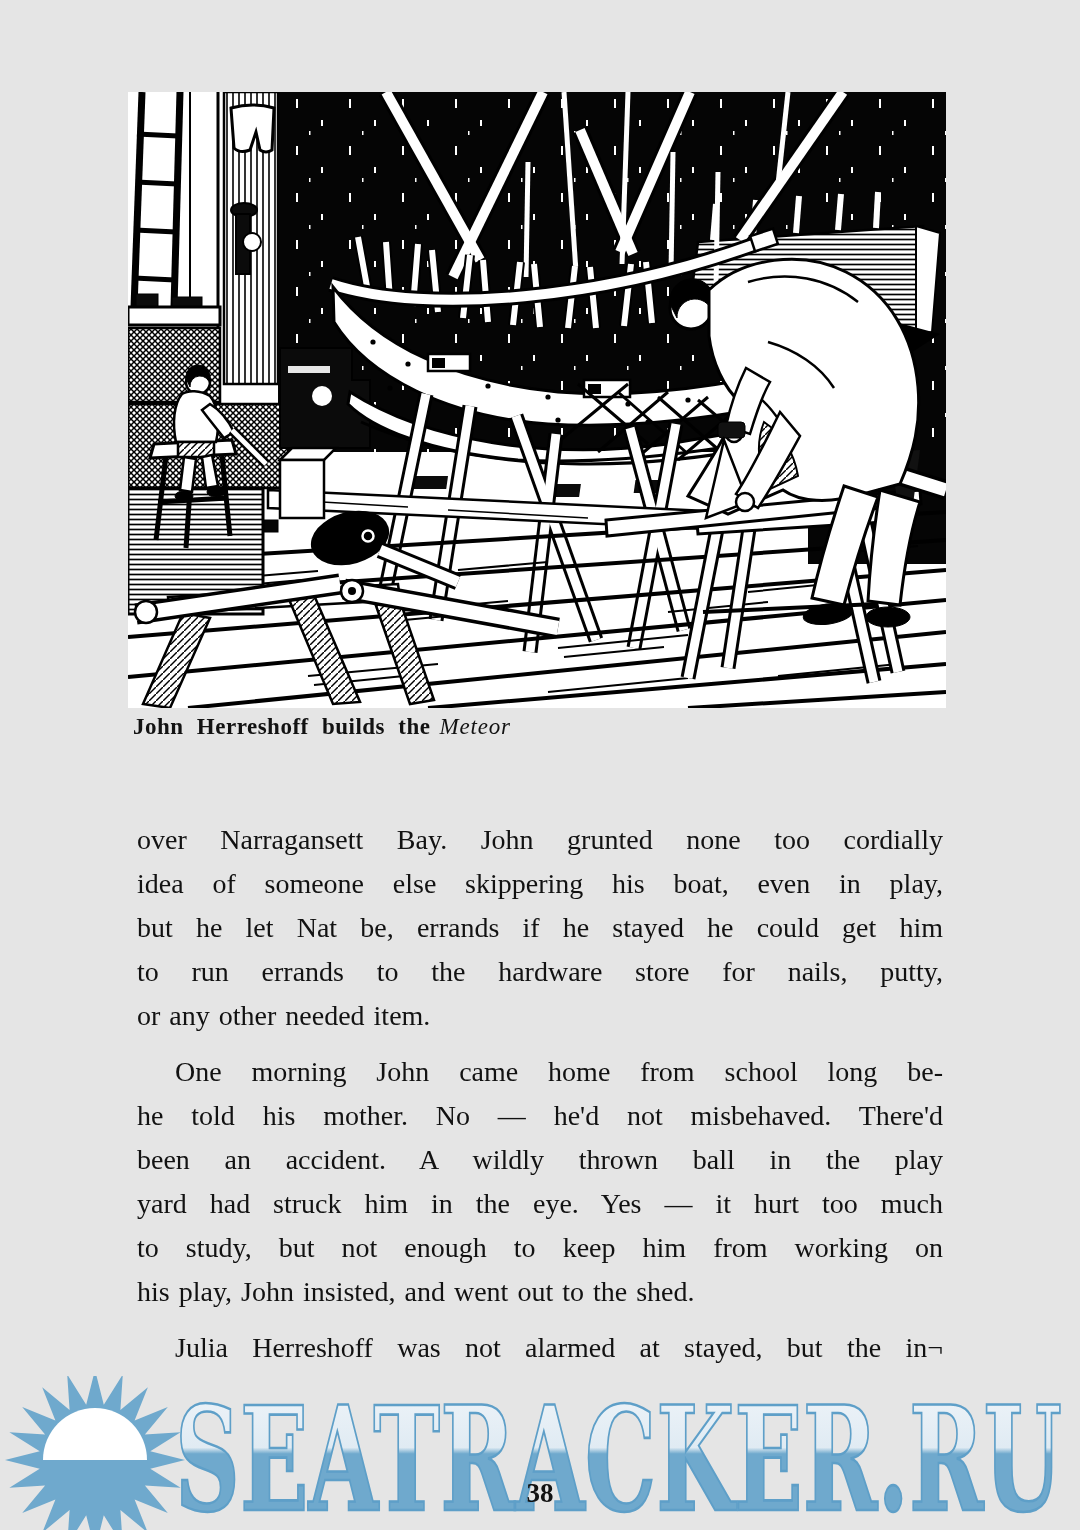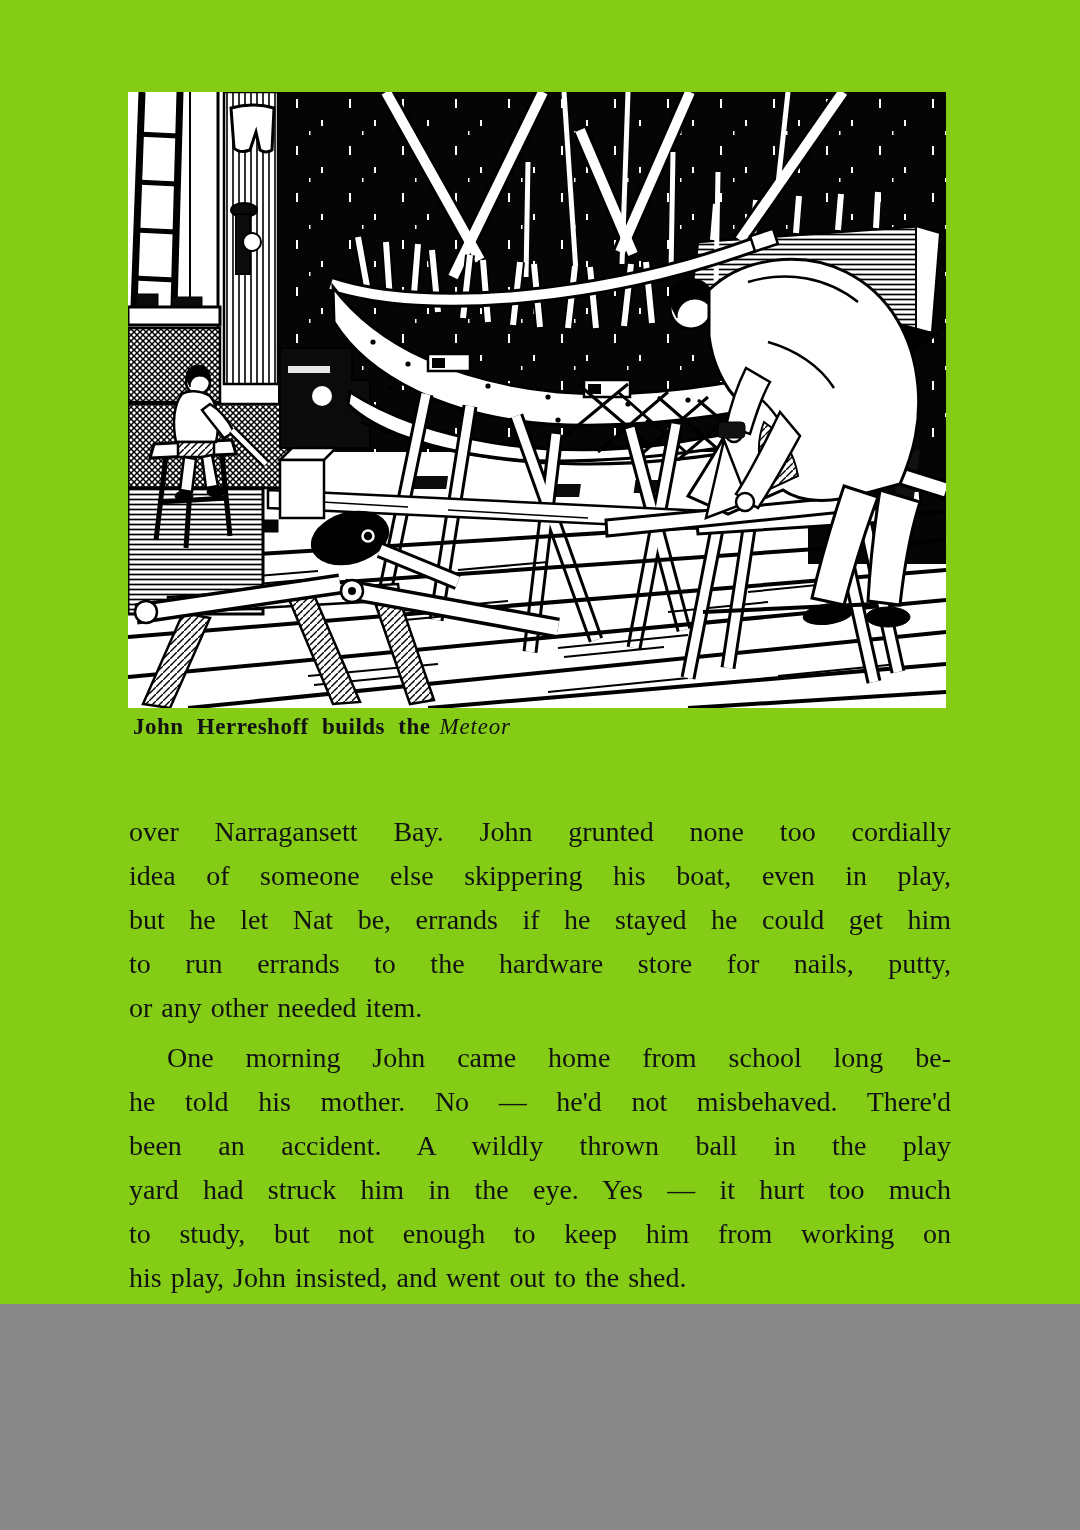--- a/index.html
+++ b/index.html
@@ -1,24 +1,24 @@
 <!DOCTYPE html>
 <html><head>
 <meta charset="utf-8">
 <style>
   html,body{margin:0;padding:0;background:#888;}
-  .page{position:relative;width:1080px;height:1304px;background:#84cc16;overflow:hidden;
+  .page{position:relative;width:1080px;height:1530px;background:#e5e5e5;overflow:hidden;
         font-family:"Liberation Serif",serif;color:#121212;}
   .illu{position:absolute;left:128px;top:92px;width:818px;height:616px;}
   .caption{position:absolute;left:133px;top:714px;font-size:23px;font-weight:bold;
            letter-spacing:.5px;word-spacing:7px;white-space:nowrap;}
   .caption .it{font-style:italic;font-weight:normal;margin-left:9px;letter-spacing:.8px;}
   .bodytext{position:absolute;left:125px;top:806px;width:830px;font-size:28px;
             line-height:44px;word-spacing:2px;}
-  .para{margin:4px;}
+  .para{margin:12px;}
   .para+.para{margin-top:6px;}
   .para.p3{margin-top:2px;}
   .line{height:44px;text-align:justify;text-align-last:justify;}
   .line.last{text-align-last:left;}
   .line.ind{text-indent:38px;}
   .watermark{position:absolute;left:0;top:1368px;width:1080px;height:162px;margin-top:8px;}
   .pagenum{position:absolute;left:125px;top:1478px;width:830px;text-align:center;
            font-size:27px;font-weight:bold;}
 </style>
 </head>

